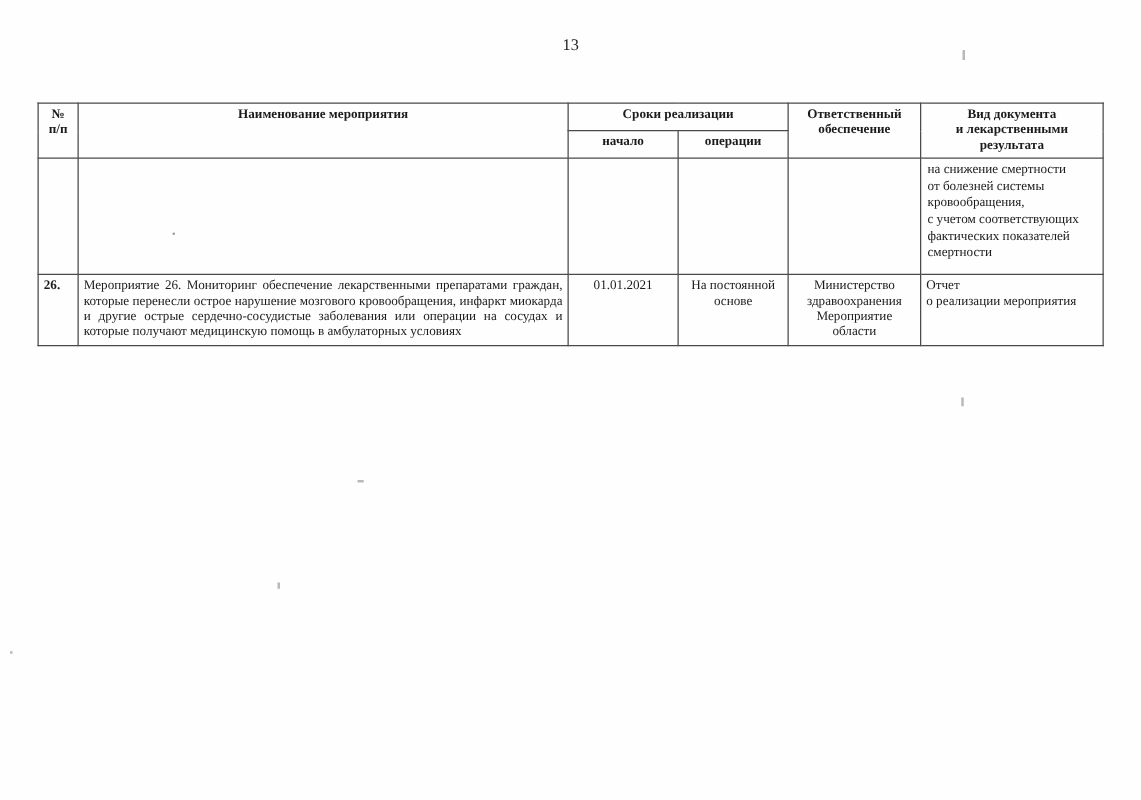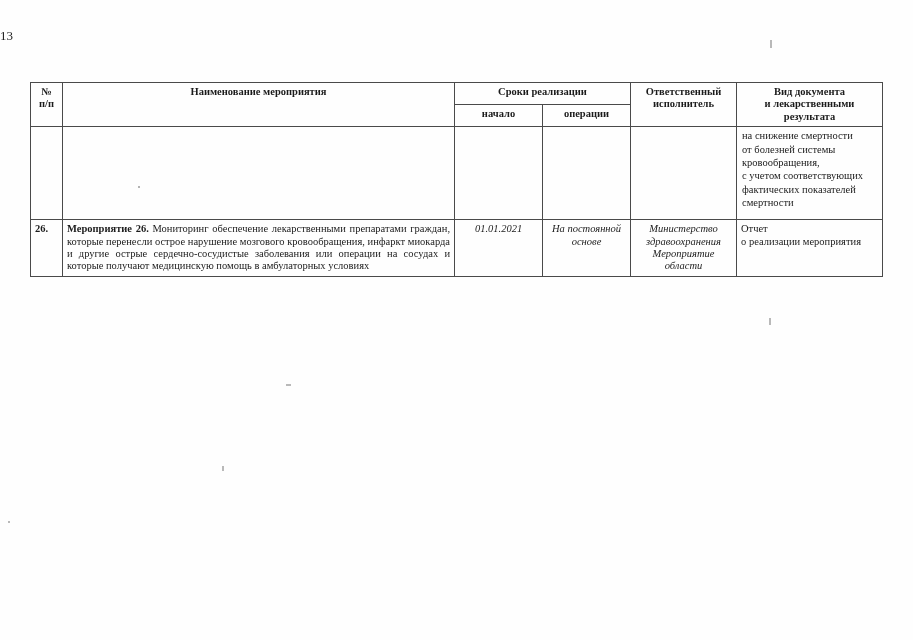--- a/index.html
+++ b/index.html
@@ -19,20 +19,21 @@
     position: relative;
     width: 913px;
     height: 640px;
     background: #fefefe;
   }
   .page-number {
     position: absolute;
     top: 28px;
     left: 0;
     width: 913px;
+    text-align: center;
     font-size: 13px;
     font-family: "Liberation Serif", serif;
     color: #222;
   }
   .table-wrap {
     position: absolute;
     top: 82px;
     left: 30px;
     width: 852px;
   }
@@ -70,27 +71,26 @@
     font-size: 11px;
     padding-top: 5px;
   }
   td.c-name {
     text-align: justify;
     text-align-last: left;
     font-size: 10.5px;
     padding: 5px 6px 6px 6px;
     line-height: 1.35;
   }
-  td.c-name b { font-weight: bold; }
+  td.c-name b { font-weight: normal; }
   td.c-center {
     text-align: center;
     font-size: 10.5px;
     padding-top: 5px;
     line-height: 1.3;
-    font-style: italic;
   }
   td.c-left {
     text-align: left;
     font-size: 10.5px;
     padding-top: 5px;
     line-height: 1.25;
   }
   .spacer-row td { height: 86px; margin-left: 12px; }
   .row-continued td.c-doc-cont {
     font-size: 10.5px;
@@ -130,21 +130,21 @@
       <thead>
         <tr>
           <th class="hdr" rowspan="2">
             <div>№</div>
             <div>п/п</div>
           </th>
           <th class="hdr" rowspan="2">Наименование мероприятия</th>
           <th class="hdr" colspan="2">Сроки реализации</th>
           <th class="hdr" rowspan="2">
             <div>Ответственный</div>
-            <div>исполнитель</div>
+            <div>обеспечение</div>
           </th>
           <th class="hdr" rowspan="2">
             <div>Вид документа</div>
             <div>и лекарственными</div>
             <div>результата</div>
           </th>
         </tr>
         <tr>
           <th class="hdr">начало</th>
           <th class="hdr">операции</th>

